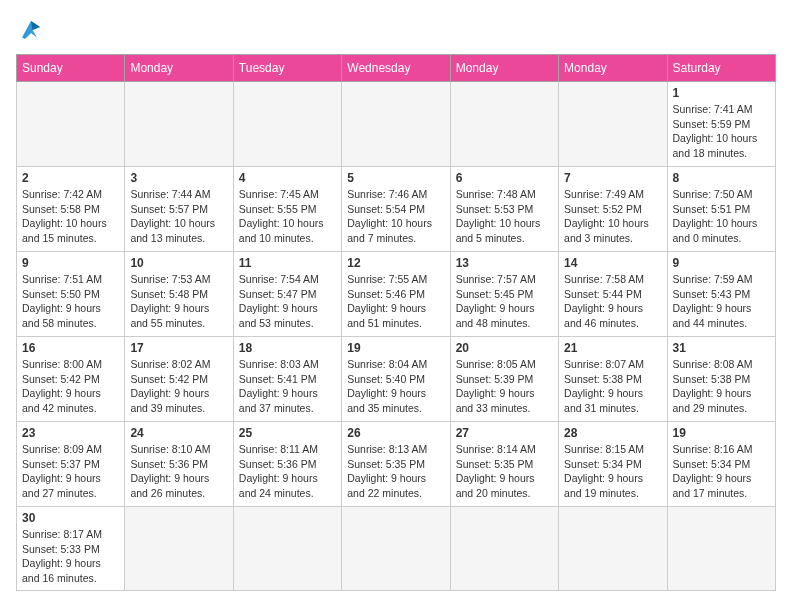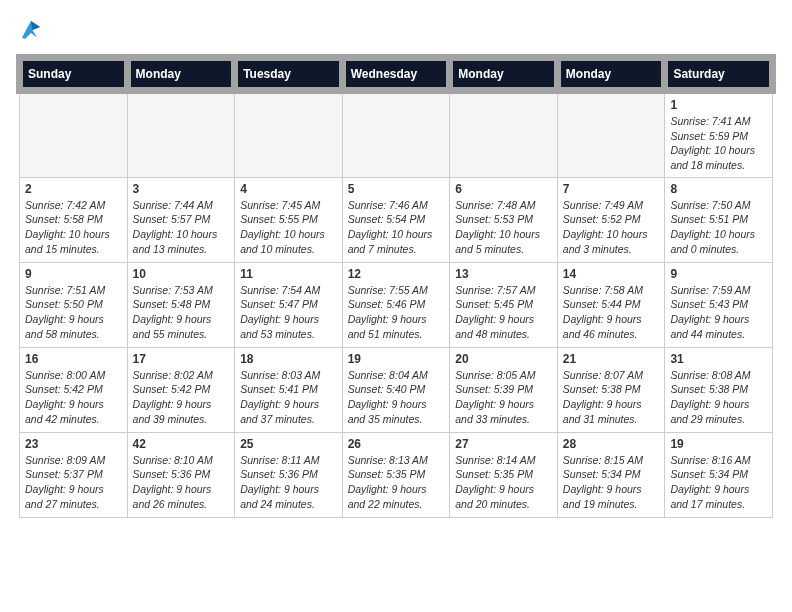--- a/index.html
+++ b/index.html
@@ -46,27 +46,27 @@
     .location-subtitle {
       font-size: 14px;
       color: #555;
     }
     .calendar {
       width: 100%;
       border-collapse: collapse;
       font-size: 11px;
     }
     .calendar th {
-      background-color: #0f172a;
+      background-color: #ec4899;
       color: #fff;
       text-align: left;
       padding: 6px 5px;
       font-size: 12px;
-      font-weight: bold;
-      border: 7px solid #a3a3a3;
+      font-weight: normal;
+      border: 1px solid #a3a3a3;
     }
     .calendar td {
       border: 1px solid #ccc;
       vertical-align: top;
       padding: 4px 5px;
       width: calc(100%/7);
       min-height: 80px;
       height: 85px;
       background: #fff;
     }
@@ -80,21 +80,20 @@
       font-size: 12px;
       font-weight: bold;
       color: #333;
       display: block;
       margin-bottom: 2px;
     }
     .day-info {
       color: #333;
       font-size: 10.5px;
       line-height: 1.4;
-      font-style: italic;
     }
   </style>
 </head>
 <body>
 
 <div class="header-area">
   <div class="logo">
     <svg class="logo-bird" viewBox="0 0 40 36">
       <polygon points="8,28 20,6 32,14 22,18 28,28 20,22 12,30" fill="#1a8fd1" opacity="0.9"></polygon>
       <polygon points="20,6 32,14 22,18" fill="#0e6da8"></polygon>
@@ -223,21 +222,21 @@
           <span class="day-number">31</span>
           <div class="day-info">Sunrise: 8:08 AM<br>Sunset: 5:38 PM<br>Daylight: 9 hours<br>and 29 minutes.</div>
         </td>
       </tr>
       <tr>
         <td>
           <span class="day-number">23</span>
           <div class="day-info">Sunrise: 8:09 AM<br>Sunset: 5:37 PM<br>Daylight: 9 hours<br>and 27 minutes.</div>
         </td>
         <td>
-          <span class="day-number">42</span>
+          <span class="day-number">24</span>
           <div class="day-info">Sunrise: 8:10 AM<br>Sunset: 5:36 PM<br>Daylight: 9 hours<br>and 26 minutes.</div>
         </td>
         <td>
           <span class="day-number">25</span>
           <div class="day-info">Sunrise: 8:11 AM<br>Sunset: 5:36 PM<br>Daylight: 9 hours<br>and 24 minutes.</div>
         </td>
         <td>
           <span class="day-number">26</span>
           <div class="day-info">Sunrise: 8:13 AM<br>Sunset: 5:35 PM<br>Daylight: 9 hours<br>and 22 minutes.</div>
         </td>
@@ -246,15 +245,27 @@
           <div class="day-info">Sunrise: 8:14 AM<br>Sunset: 5:35 PM<br>Daylight: 9 hours<br>and 20 minutes.</div>
         </td>
         <td>
           <span class="day-number">28</span>
           <div class="day-info">Sunrise: 8:15 AM<br>Sunset: 5:34 PM<br>Daylight: 9 hours<br>and 19 minutes.</div>
         </td>
         <td>
           <span class="day-number">19</span>
           <div class="day-info">Sunrise: 8:16 AM<br>Sunset: 5:34 PM<br>Daylight: 9 hours<br>and 17 minutes.</div>
         </td>
+      </tr>
+      <tr>
+        <td class="last-row">
+          <span class="day-number">30</span>
+          <div class="day-info">Sunrise: 8:17 AM<br>Sunset: 5:33 PM<br>Daylight: 9 hours<br>and 16 minutes.</div>
+        </td>
+        <td class="empty last-row"></td>
+        <td class="empty last-row"></td>
+        <td class="empty last-row"></td>
+        <td class="empty last-row"></td>
+        <td class="empty last-row"></td>
+        <td class="empty last-row"></td>
       </tr>
     </tbody>
 </table>
 
 </body></html>

